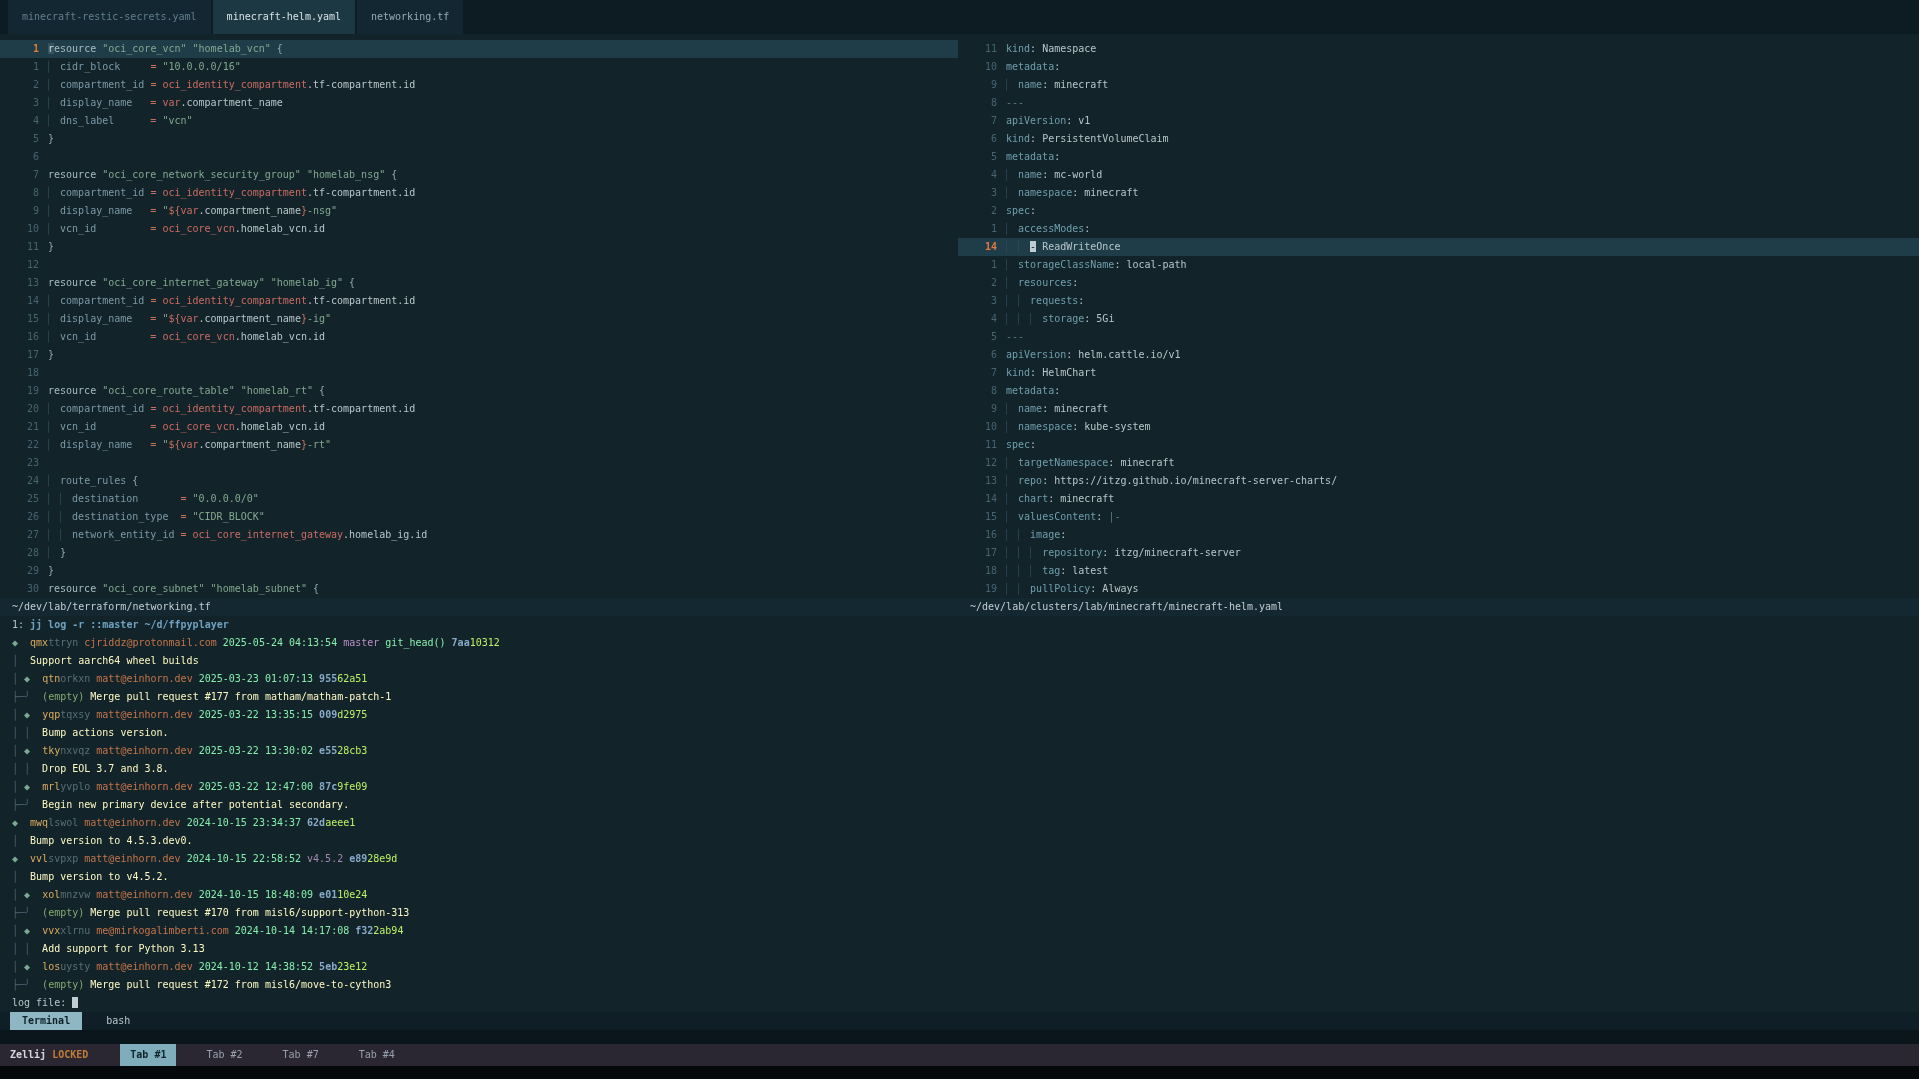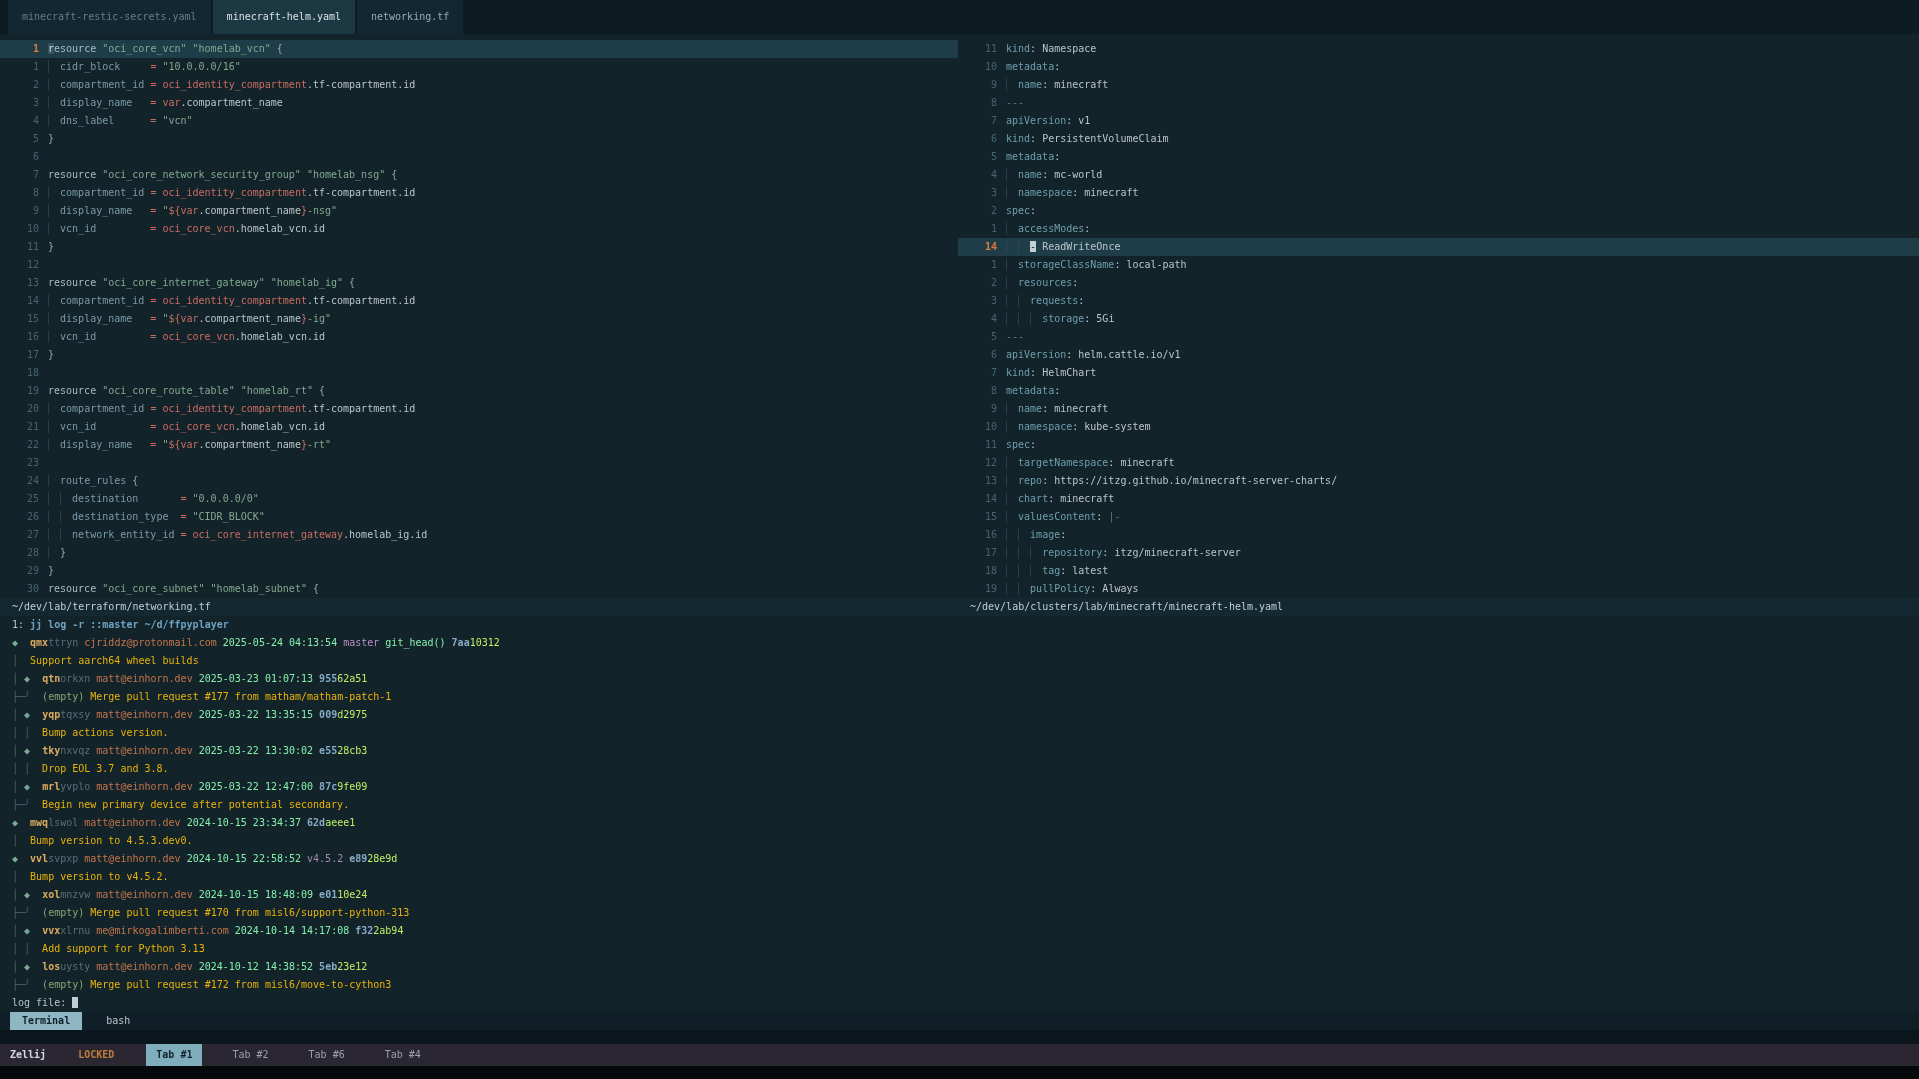--- a/index.html
+++ b/index.html
@@ -23,21 +23,21 @@
   .statusline{position:absolute;left:0;right:0;bottom:0;height:18px;line-height:18px;padding-left:12px;background:#142831;color:#c2ced2}
   
   .termpane{position:absolute;top:616px;left:0;right:0;height:396px}
   
   .termbar{position:absolute;top:1012px;left:0;right:0;height:18px;line-height:18px;background:#101f27;white-space:nowrap}
   .termchip{display:inline-block;margin-left:10px;padding:0 12px;background:#8fb6c3;color:#0f222a;font-weight:700}
   .termshell{margin-left:18px;color:#b9c6ca}
   
   .zellijbar{position:absolute;top:1044px;left:0;right:0;height:22px;line-height:22px;background:#2a2733;white-space:nowrap}
   .z-app{margin-left:10px;color:#d8d6de;font-weight:700}
-  .z-mode{margin-left:26px;color:#c07c38;font-weight:700}
+  .z-mode{color:#c07c38;font-weight:700}
   #z-tabs{margin-left:26px}
   .ztab{display:inline-block;padding:0 10px;margin-right:20px;color:#98a0ad}
   .ztab.active{background:#7fadbc;color:#11242c;font-weight:700}
   .blackstrip{position:absolute;top:1066px;left:0;right:0;height:13px;background:#05090c}
   
   .gapstrip{position:absolute;top:1030px;left:0;right:0;height:14px;background:#0b161c}
   
   .s-pl{color:#b9c6ca}
   .s-kw{color:#a9bcc3}
   .s-pr{color:#7b99a6}
@@ -46,30 +46,30 @@
   .s-rf{color:#cb6b62}
   .s-pu{color:#93a7af}
   .s-ig{color:#2e4a56}
   .s-yk{color:#6f9fad}
   .s-yv{color:#b9c6ca}
   .s-ym{color:#5f7b87}
   .s-cur{background:#c2ced3;color:#14262e}
   .s-cur2{background:#35525f;color:#cfdade}
   .s-g{color:#4c6070}
   .s-nd{color:#79a893}
-  .s-cid{color:#dcab5e;font-weight:700}
+  .s-cid{color:#dcab5e;font-weight:400}
   .s-cid2{color:#5a6e78}
   .s-em{color:#c4744a}
   .s-dt{color:#86efac}
   .s-br{color:#bb8fc6}
   .s-tg{color:#a588b0}
   .s-gh{color:#86efac}
   .s-oid{color:#86aac8;font-weight:700}
   .s-oid2{color:#bef264}
-  .s-d{color:#eab308}
+  .s-d{color:#fef9c3}
   .s-emp{color:#86a971}
   .s-cmd{color:#6fa2c0;font-weight:700}
 </style>
 </head>
 <body>
 
 <div class="screen">
 
   <header class="bufferline" id="bufferline"><span class="tab dim">minecraft-restic-secrets.yaml</span><span class="tab active">minecraft-helm.yaml</span><span class="tab normal">networking.tf</span></header>
 
@@ -178,18 +178,18 @@
   <div class="termbar">
     <span class="termchip">Terminal</span>
     <span class="termshell">bash</span>
   </div>
 
   <div class="gapstrip"></div>
 
   <div class="zellijbar">
     <span class="z-app">Zellij</span>
     <span class="z-mode">LOCKED</span>
-    <span id="z-tabs"><span class="ztab active">Tab #1</span><span class="ztab">Tab #2</span><span class="ztab">Tab #6</span><span class="ztab">Tab #4</span></span>
+    <span id="z-tabs"><span class="ztab active">Tab #1</span><span class="ztab">Tab #2</span><span class="ztab">Tab #7</span><span class="ztab">Tab #4</span></span>
   </div>
 
   <div class="blackstrip"></div>
 
 </div>
 
 </body></html>

